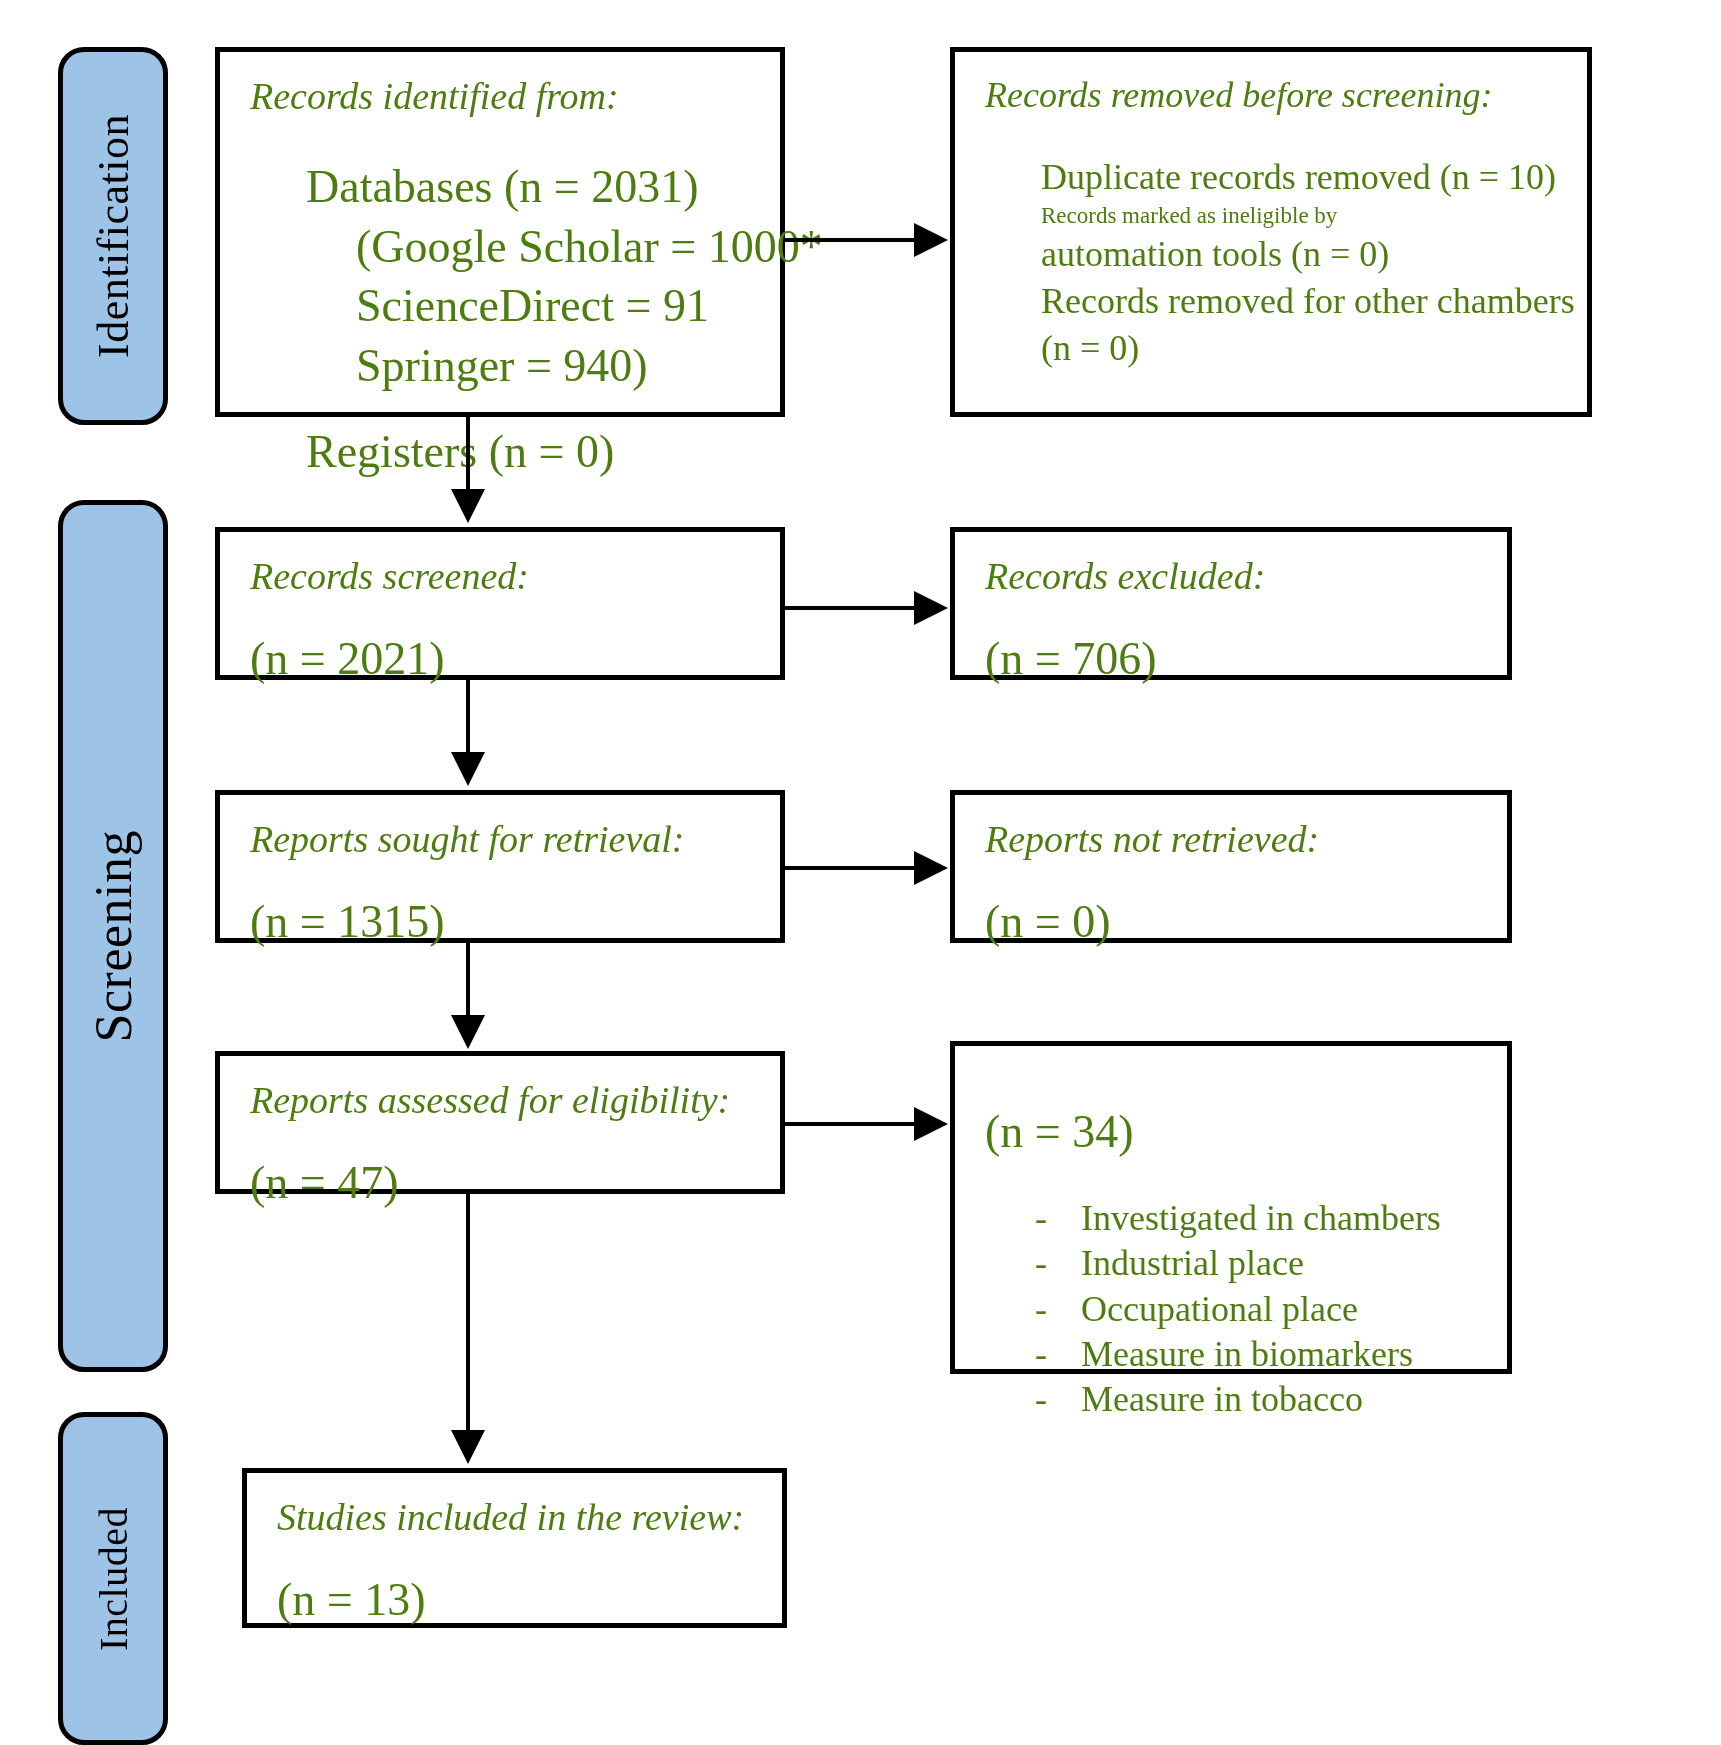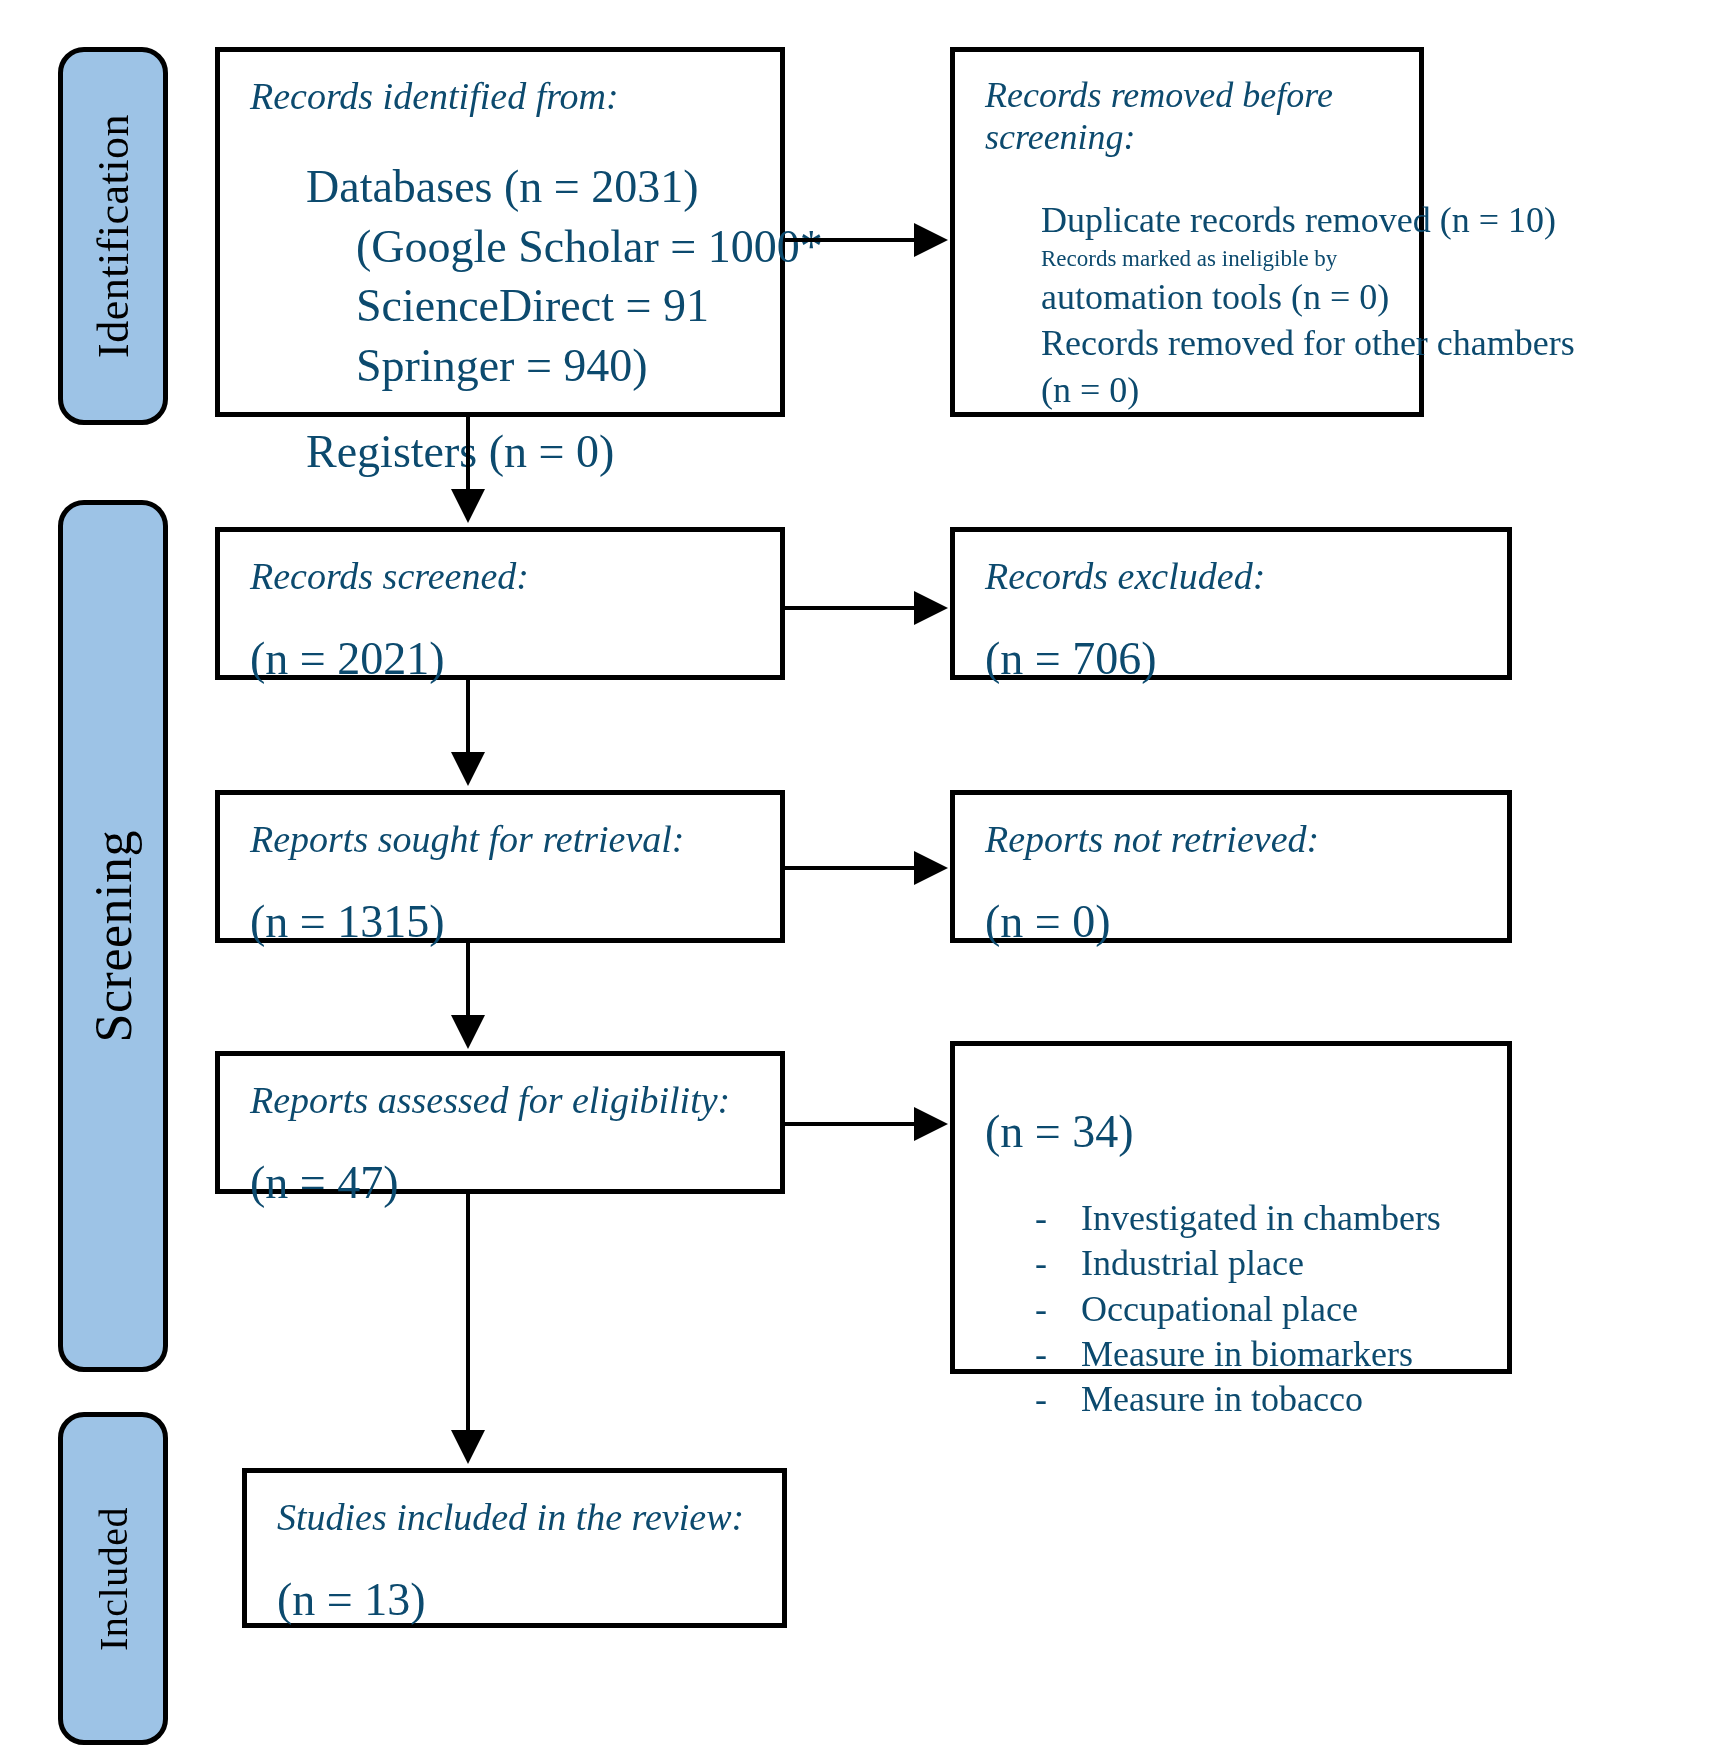--- a/index.html
+++ b/index.html
@@ -35,21 +35,21 @@
     letter-spacing: 0.5px;
   }
 
   
   .box {
     position: absolute;
     background: #ffffff;
     border: 5px solid #000000;
     box-sizing: border-box;
     padding: 22px 26px 18px 30px;
-    color: #0c4a6e;
+    color: #4d7c0f;
   }
   .box .head {
     font-style: italic;
     font-size: 38px;
     line-height: 1.18;
     margin: 0 0 4px 0;
   }
   .box .body-line {
     font-style: normal;
     font-size: 46px;
@@ -132,21 +132,21 @@
     <p class="head">Records identified from:</p>
     <div class="spacer-md"></div>
     <p class="body-line indent-1">Databases (n = 2031)</p>
     <p class="body-line indent-2">(Google Scholar = 1000*</p>
     <p class="body-line indent-2">ScienceDirect = 91</p>
     <p class="body-line indent-2">Springer = 940)</p>
     <div class="spacer-sm"></div>
     <p class="body-line indent-1">Registers (n = 0)</p>
   </div>
 
-  <div class="box" style="left:950px; top:47px; width:474px; height:370px;">
+  <div class="box" style="left:950px; top:47px; width:642px; height:370px;">
     <p class="head" style="font-size:36px;">Records removed before screening:</p>
     <div class="spacer-md"></div>
     <p class="body-line indent-1" style="font-size:36px;">Duplicate records removed (n = 10)</p>
     <p class="body-line indent-1" style="font-size:23px;">Records marked as ineligible by</p>
     <p class="body-line indent-1" style="font-size:36px;">automation tools (n = 0)</p>
     <p class="body-line indent-1" style="font-size:36px;">Records removed for other chambers</p>
     <p class="body-line indent-1" style="font-size:36px;">(n = 0)</p>
   </div>
 
   <div class="conn">

